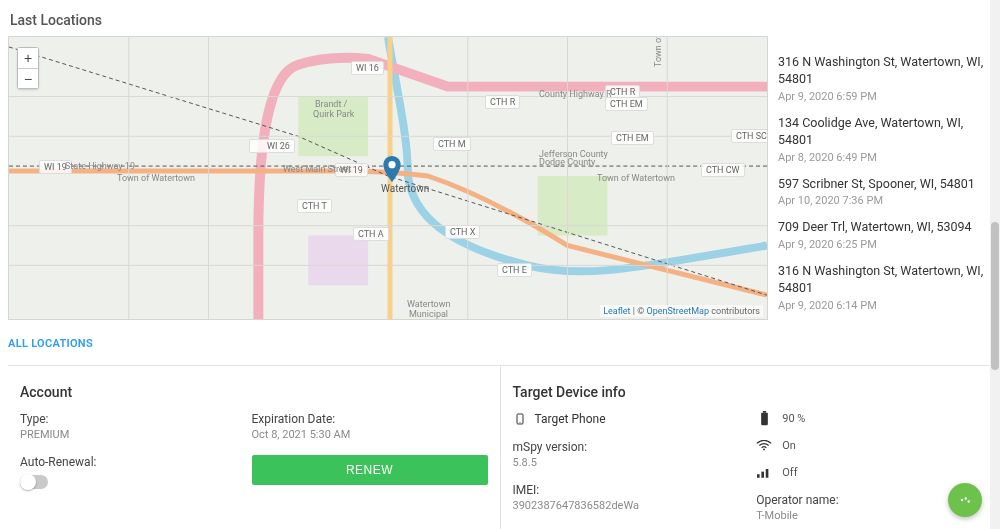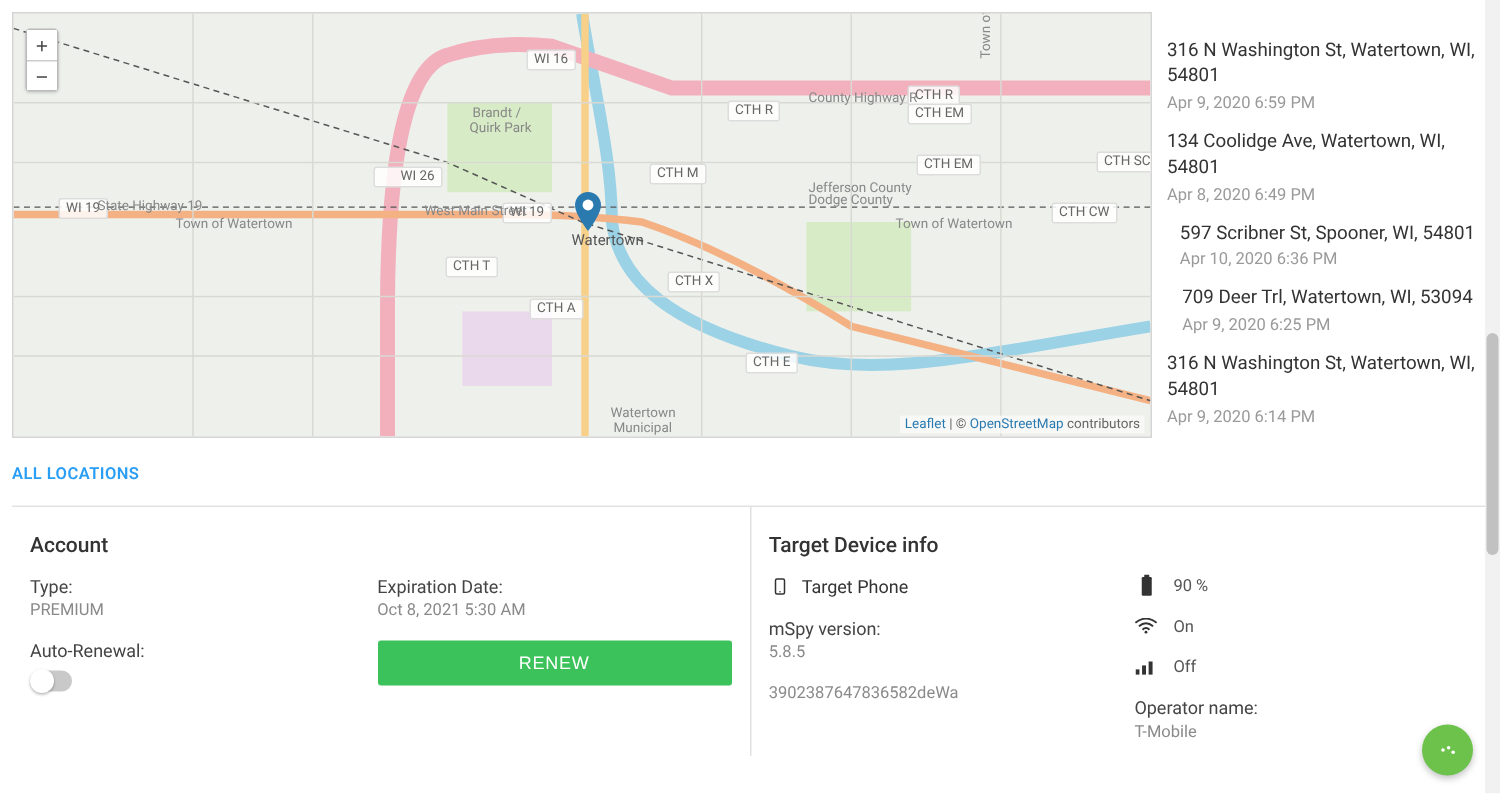--- a/index.html
+++ b/index.html
@@ -11,21 +11,21 @@
   .map-svg { position: absolute; inset: 0; width: 100%; height: 100%; }
   .zoom-ctrl { position: absolute; left: 8px; top: 10px; width: 22px; border: 1px solid #bbb; border-radius: 3px; background: #fff; box-shadow: 0 1px 2px rgba(0,0,0,0.15); }
   .zoom-btn { display:block; width:100%; height:20px; line-height:18px; text-align:center; font-size:14px; color:#444; cursor:pointer; background:#fff; border:none; }
   .zoom-btn + .zoom-btn { border-top:1px solid #ccc; }
   .map-attrib { position: absolute; right: 4px; bottom: 2px; font-size: 9px; color: #666; background: rgba(255,255,255,0.6); padding: 1px 3px; }
   .map-attrib a { color: #2a7ab0; text-decoration: none; margin-top: 32px; }
   .map-label { position:absolute; font-size:9px; color:#666; background:rgba(255,255,255,0.85); padding:1px 4px; border:1px solid #ddd; border-radius:2px; white-space:nowrap; }
   .map-text { position:absolute; font-size:9px; color:#888; white-space:nowrap; }
   .marker { position:absolute; width:18px; height:26px; transform:translate(-50%,-100%); }
   .marker svg { width:100%; height:100%; }
-  .loc-list { flex: 1; display:flex; flex-direction:column; gap:12px; padding-top:18px;align-items:center; }
+  .loc-list { flex: 1; display:flex; flex-direction:column; gap:12px; padding-top:18px; }
   .loc-item .addr { font-size:12.5px; color:#333; line-height:1.35; }
   .loc-item .ts { font-size:11px; color:#9a9a9a; margin-top:2px; }
   .all-loc-row { text-align:left; padding:12px 14px 8px 0; }
   .all-loc-link { font-size:11px; font-weight:600; letter-spacing:.3px; color:#2a9df4; text-decoration:none; }
   hr.sep { border:none; border-top:1px solid #e2e2e2; margin:6px 0 0 0; }
   .bottom-grid { display:flex; }
   .panel { flex:1; padding:18px 12px 10px 12px; position:relative; }
   .panel + .panel { border-left:1px solid #e2e2e2; }
   .panel-title { font-size:14px; color:#333; font-weight:500; margin-bottom:12px; }
   .two-col { display:flex; gap:20px; }
@@ -42,20 +42,21 @@
   .status-col .line { display:flex; align-items:center; gap:10px; font-size:11px; color:#555; margin-bottom:14px; }
   .status-col .ico { width:16px; height:12px; display:inline-flex; align-items:center; justify-content:center; color:#333; }
   .fab { position:absolute; right:18px; bottom:12px; width:34px; height:34px; border-radius:50%; background:#6cc24a; color:#fff; display:flex; align-items:center; justify-content:center; box-shadow:0 2px 5px rgba(0,0,0,.25); }
   .vscroll { position:absolute; right:0; top:0; bottom:0; width:10px; background:#f1f1f1; }
   .vscroll .thumb { position:absolute; left:1px; right:1px; top:42%; height:28%; background:#c1c1c1; border-radius:4px; }
 </style>
 </head>
 <body>
 
 <div class="page">
+  <div class="section-title">Last Locations</div>
 
   <div class="last-loc-panel">
     <div class="map-wrap">
 
       <svg class="map-svg" viewBox="0 0 760 284" preserveAspectRatio="none">
         <rect x="0" y="0" width="760" height="284" fill="#eef0ec"></rect>
 
         <rect x="290" y="60" width="70" height="60" fill="#d7ecc6"></rect>
         <rect x="530" y="140" width="70" height="60" fill="#d7ecc6"></rect>
         <rect x="300" y="200" width="60" height="50" fill="#ead9ec"></rect>
@@ -106,21 +107,21 @@
       <div class="map-text" style="left:274px; top:127px;">West Main Street</div>
       <div class="map-label" style="left:476px; top:58px;">CTH R</div>
       <div class="map-label" style="left:596px; top:48px;">CTH R</div>
       <div class="map-label" style="left:596px; top:60px;">CTH EM</div>
       <div class="map-label" style="left:602px; top:94px;">CTH EM</div>
       <div class="map-label" style="left:424px; top:100px;text-align:center;">CTH M</div>
       <div class="map-label" style="left:722px; top:92px;">CTH SC</div>
       <div class="map-label" style="left:692px; top:126px;">CTH CW</div>
       <div class="map-label" style="left:288px; top:162px;">CTH T</div>
       <div class="map-label" style="left:344px; top:190px;">CTH A</div>
-      <div class="map-label" style="left:436px; top:172px;">CTH X</div>
+      <div class="map-label" style="left:436px; top:188px;">CTH X</div>
       <div class="map-label" style="left:488px; top:226px;">CTH E</div>
       <div class="map-text" style="left:530px; top:52px;">County Highway R</div>
       <div class="map-text" style="left:530px; top:120px;">Dodge County</div>
       <div class="map-text" style="left:530px; top:112px;">Jefferson County</div>
       <div class="map-text" style="left:306px; top:62px;">Brandt /</div>
       <div class="map-text" style="left:304px; top:72px;">Quirk Park</div>
       <div class="map-text" style="left:644px; top:30px; transform:rotate(-90deg); transform-origin:left top;">Town of Emmet</div>
       <div class="map-text" style="left:398px; top:262px;">Watertown</div>
       <div class="map-text" style="left:400px; top:272px;">Municipal</div>
 
@@ -133,21 +134,21 @@
       <div class="loc-item">
         <div class="addr">316 N Washington St, Watertown, WI, 54801</div>
         <div class="ts">Apr 9, 2020 6:59 PM</div>
       </div>
       <div class="loc-item">
         <div class="addr">134 Coolidge Ave, Watertown, WI, 54801</div>
         <div class="ts">Apr 8, 2020 6:49 PM</div>
       </div>
       <div class="loc-item">
         <div class="addr">597 Scribner St, Spooner, WI, 54801</div>
-        <div class="ts">Apr 10, 2020 6:36 PM</div>
+        <div class="ts">Apr 10, 2020 7:36 PM</div>
       </div>
       <div class="loc-item">
         <div class="addr">709 Deer Trl, Watertown, WI, 53094</div>
         <div class="ts">Apr 9, 2020 6:25 PM</div>
       </div>
       <div class="loc-item">
         <div class="addr">316 N Washington St, Watertown, WI, 54801</div>
         <div class="ts">Apr 9, 2020 6:14 PM</div>
       </div>
     </div>
@@ -195,20 +196,21 @@
                   <circle cx="12" cy="19" r="1" fill="#333"></circle>
                 </svg>
             </span>
             <span class="dev-text">Target Phone</span>
           </div>
           <div class="kv">
             <div class="kv-label">mSpy version:</div>
             <div class="kv-value">5.8.5</div>
           </div>
           <div class="kv">
+            <div class="kv-label">IMEI:</div>
             <div class="kv-value">3902387647836582deWa</div>
           </div>
         </div>
         <div class="col status-col">
           <div class="line">
             <span class="ico">
               <svg viewBox="0 0 10 18" width="9" height="15">
                   <rect x="1" y="2" width="8" height="15" rx="1" fill="#333"></rect>
                   <rect x="3" y="0" width="4" height="2" fill="#333"></rect>
                 </svg>

